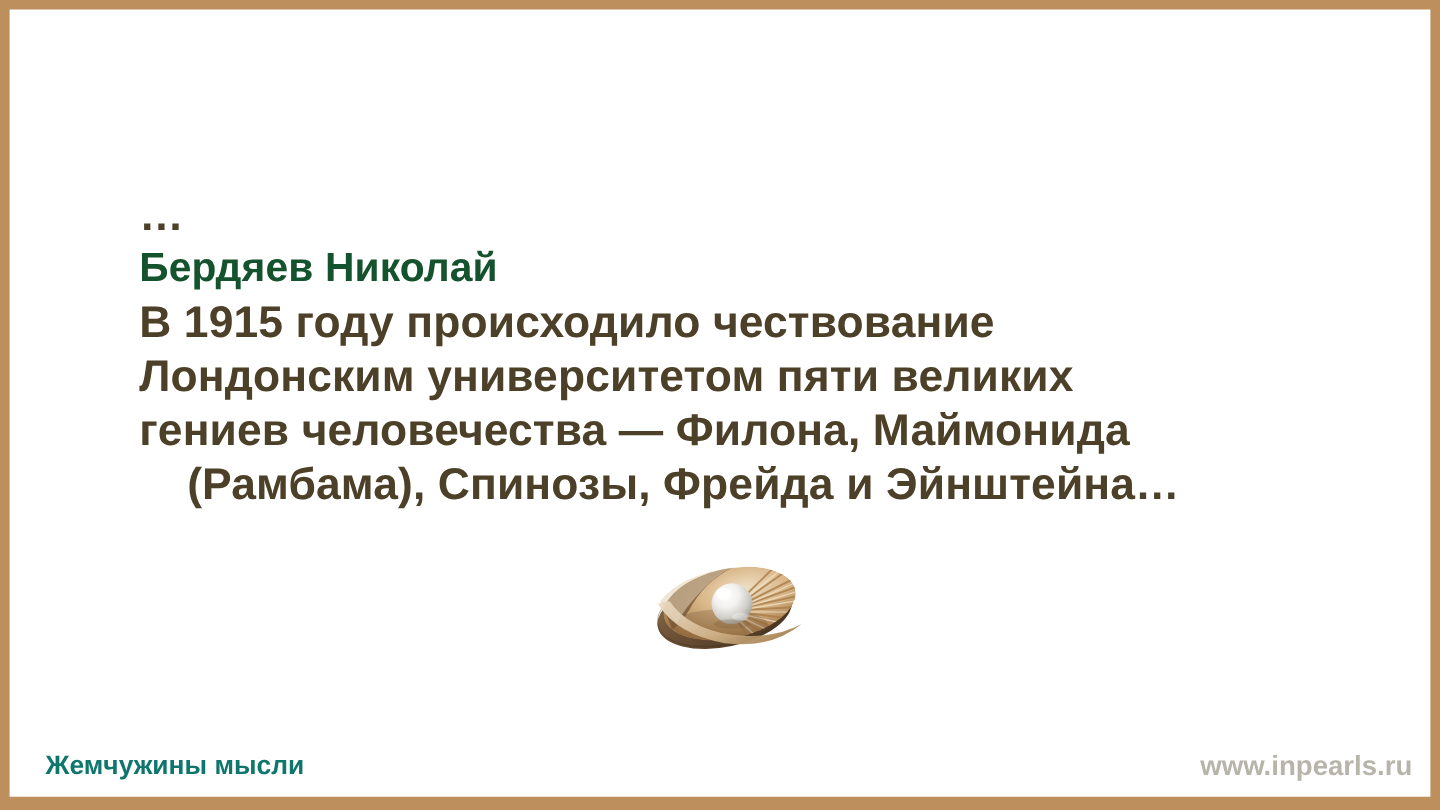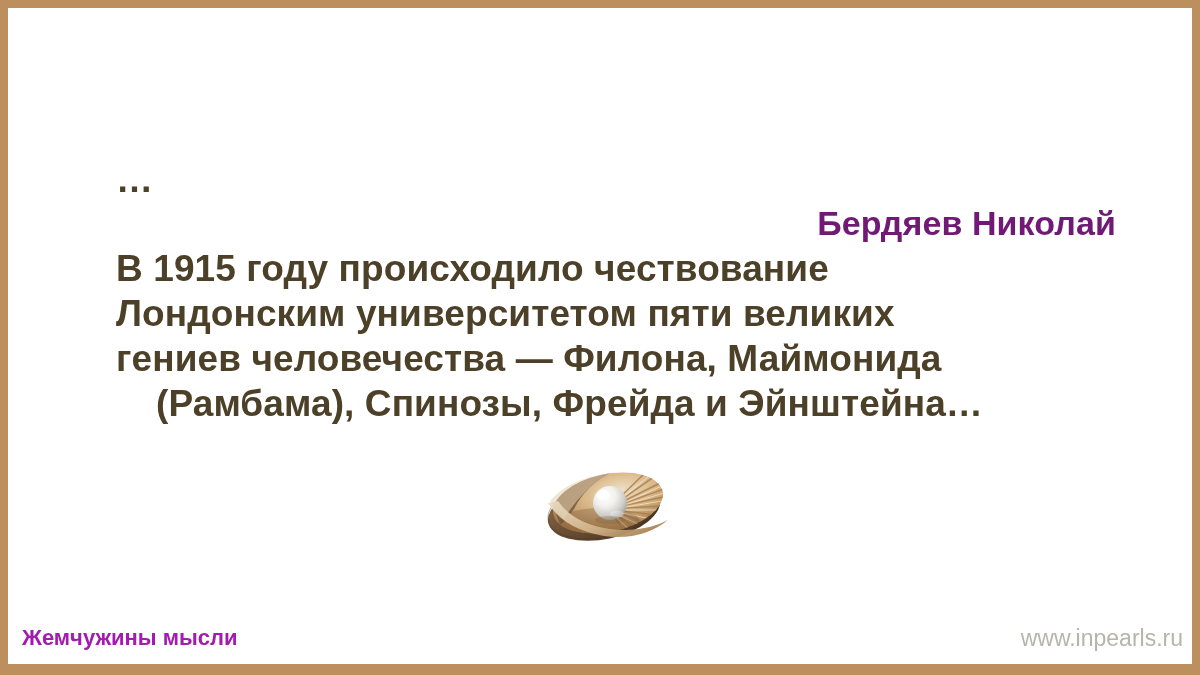--- a/index.html
+++ b/index.html
@@ -72,39 +72,39 @@
     bottom: 13px;
     color: #b7b4aa;
     font-family: "Liberation Sans", sans-serif;
     font-weight: bold;
     font-size: 22px;
     line-height: 26px;
     white-space: nowrap;
   }
   .footer-right {
     position: absolute;
-    right: 9px;
+    right: 15px;
     bottom: 13px;
     color: #b7b4aa;
     font-family: "Liberation Sans", sans-serif;
-    font-weight: normal;
+    font-weight: bold;
     font-size: 23px;
     line-height: 26px;
     white-space: nowrap;
     text-decoration: none;
   }
 </style>
 </head>
 <body>
 
 <div class="card" style="--frame: #bd8f5d; background: rgb(255, 255, 255);">
 
   <div class="quote-block">
     <span class="quote-line ellipsis-line" style="color: rgb(76, 64, 40);">…</span>
-    <span class="quote-line author-line" style="color: #701a75; text-align: right;">Бердяев Николай</span>
+    <span class="quote-line author-line" style="color: #14532d;">Бердяев Николай</span>
     <span class="quote-line" style="color: rgb(76, 64, 40);">В 1915 году происходило чествование</span>
     <span class="quote-line" style="color: rgb(76, 64, 40);">Лондонским университетом пяти великих</span>
     <span class="quote-line" style="color: rgb(76, 64, 40);">гениев человечества — Филона, Маймонида</span>
     <span class="quote-line" style="color: rgb(76, 64, 40); margin-left: 40px;">(Рамбама), Спинозы, Фрейда и Эйнштейна…</span>
   </div>
 
   <div class="emblem">
     <svg viewBox="0 0 140 85" xmlns="http://www.w3.org/2000/svg" aria-hidden="true">
       <defs>
         <radialGradient id="innerG" cx="62%" cy="34%" r="72%">
@@ -171,16 +171,16 @@
       <path d="M10 40 Q26 66 66 73 Q104 78 130 57 Q106 70 72 66 Q36 61 20 38 Z" fill="url(#lipG)" opacity="0.95"></path>
       <path d="M12 38 Q30 16 72 10 Q60 16 48 28 Q34 42 26 56 Z" fill="#e3d2b4" opacity="0.55"></path>
 
       <circle cx="72" cy="40" r="17" fill="url(#pearlG)"></circle>
       <ellipse cx="65" cy="32" rx="6.5" ry="5" fill="#ffffff" opacity="0.92"></ellipse>
       <ellipse cx="79" cy="51" rx="7" ry="3.4" fill="#ffffff" opacity="0.3"></ellipse>
       <ellipse cx="72" cy="57" rx="15" ry="4" fill="#6b4c2e" opacity="0.2"></ellipse>
     </svg>
   </div>
 
-  <div class="footer-left" style="color: #a21caf;">Жемчужины мысли</div>
+  <div class="footer-left" style="color: #0f766e; margin-left: 16px;">Жемчужины мысли</div>
   <a class="footer-right" href="#" style="color: rgb(183, 180, 170);">www.inpearls.ru</a>
 
 </div>
 
 </body></html>

